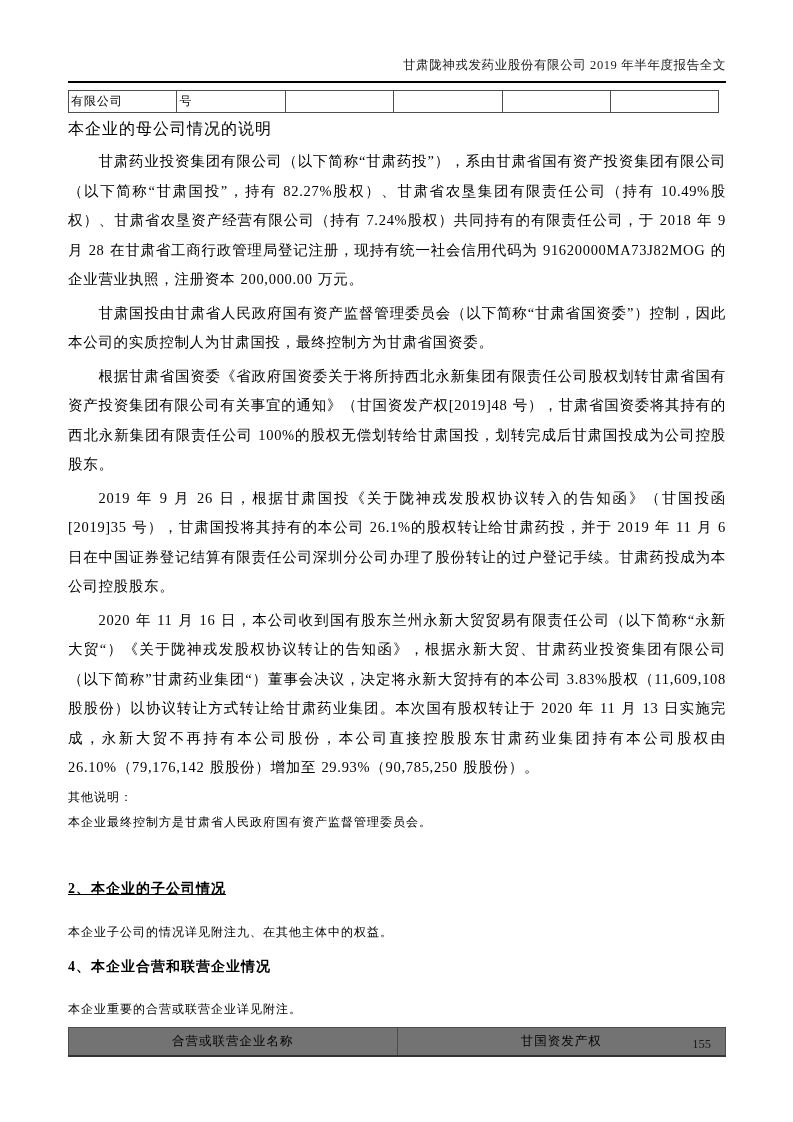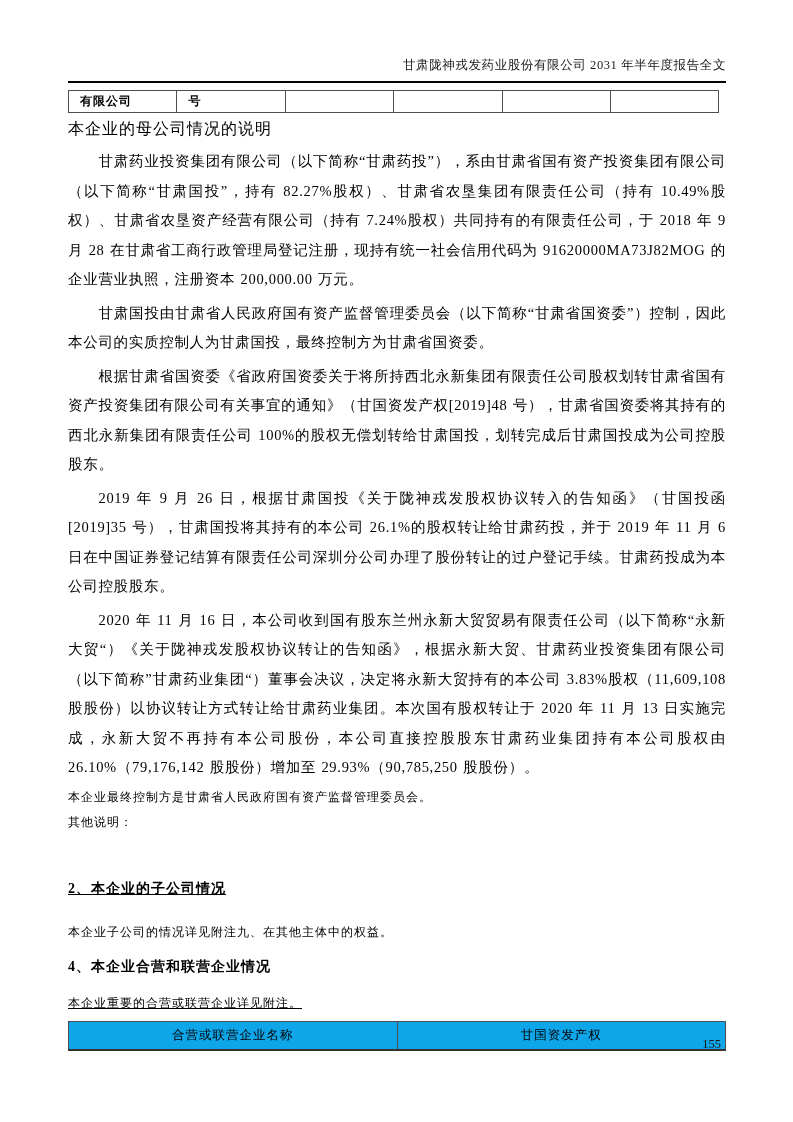--- a/index.html
+++ b/index.html
@@ -36,24 +36,23 @@
   table.cont-table {
     margin-top: 7px;
     width: 99%;
     border-collapse: collapse;
     table-layout: fixed;
   }
   table.cont-table td {
     border: 1px solid #4d4d4d;
     height: 17px;
     font-size: 12px;
-    padding: 2px 11px;
+    padding: 2px 2px;
     vertical-align: middle;
     letter-spacing: 1px;
-    font-weight: bold;
   }
   .small-label {
     margin-top: 7px;
     font-size: 16px;
     letter-spacing: 1px;
     line-height: 18px;
   }
   .body-paragraphs { margin-top: 9px; }
   .body-paragraphs p {
     font-size: 14.5px;
@@ -76,54 +75,54 @@
     letter-spacing: 1px;
   }
   .heading-2 { margin-top: 47px; text-decoration: underline; }
   .heading-3 { margin-top: 17px; }
   .section-body {
     font-size: 12px;
     letter-spacing: 1px;
     line-height: 18px;
   }
   .body-after-h2 { margin-top: 25px; }
-  .body-after-h3 { margin-top: 18px; text-decoration: underline; }
+  .body-after-h3 { margin-top: 24px; }
   .body-follow { margin-top: 8px; }
   table.jv-table {
     margin-top: 9px;
     width: 100%;
     border-collapse: collapse;
     table-layout: fixed;
   }
   table.jv-table th {
     border: 1px solid #4d4d4d;
     border-bottom: 2px solid #333333;
-    background: #0ea5e9;
+    background: #737373;
     height: 29px;
     font-size: 12.5px;
     font-weight: normal;
     text-align: center;
     vertical-align: middle;
     letter-spacing: 1px;
   }
   .page-number {
     position: absolute;
     top: 1037px;
-    right: 72px;
+    right: 82px;
     font-size: 12.5px;
     color: #1a1a1a;
   }
 </style>
 </head>
 <body>
 
 <div class="page">
   <div class="content">
 
-    <div class="report-header">甘肃陇神戎发药业股份有限公司 2031 年半年度报告全文</div>
+    <div class="report-header">甘肃陇神戎发药业股份有限公司 2019 年半年度报告全文</div>
     <hr class="header-rule">
 
     <table class="cont-table">
       <tbody>
         <tr>
           <td>有限公司</td>
           <td>号</td>
           <td></td>
           <td></td>
           <td></td>
@@ -135,22 +134,22 @@
     <div class="small-label">本企业的母公司情况的说明</div>
 
     <div class="body-paragraphs">
       <p>甘肃药业投资集团有限公司（以下简称“甘肃药投”），系由甘肃省国有资产投资集团有限公司（以下简称“甘肃国投”，持有 82.27%股权）、甘肃省农垦集团有限责任公司（持有 10.49%股权）、甘肃省农垦资产经营有限公司（持有 7.24%股权）共同持有的有限责任公司，于 2018 年 9 月 28 在甘肃省工商行政管理局登记注册，现持有统一社会信用代码为 91620000MA73J82MOG 的企业营业执照，注册资本 200,000.00 万元。</p>
       <p>甘肃国投由甘肃省人民政府国有资产监督管理委员会（以下简称“甘肃省国资委”）控制，因此本公司的实质控制人为甘肃国投，最终控制方为甘肃省国资委。</p>
       <p>根据甘肃省国资委《省政府国资委关于将所持西北永新集团有限责任公司股权划转甘肃省国有资产投资集团有限公司有关事宜的通知》（甘国资发产权[2019]48 号），甘肃省国资委将其持有的西北永新集团有限责任公司 100%的股权无偿划转给甘肃国投，划转完成后甘肃国投成为公司控股股东。</p>
       <p>2019 年 9 月 26 日，根据甘肃国投《关于陇神戎发股权协议转入的告知函》（甘国投函[2019]35 号），甘肃国投将其持有的本公司 26.1%的股权转让给甘肃药投，并于 2019 年 11 月 6 日在中国证券登记结算有限责任公司深圳分公司办理了股份转让的过户登记手续。甘肃药投成为本公司控股股东。</p>
       <p>2020 年 11 月 16 日，本公司收到国有股东兰州永新大贸贸易有限责任公司（以下简称“永新大贸“）《关于陇神戎发股权协议转让的告知函》，根据永新大贸、甘肃药业投资集团有限公司（以下简称”甘肃药业集团“）董事会决议，决定将永新大贸持有的本公司 3.83%股权（11,609,108 股股份）以协议转让方式转让给甘肃药业集团。本次国有股权转让于 2020 年 11 月 13 日实施完成，永新大贸不再持有本公司股份，本公司直接控股股东甘肃药业集团持有本公司股权由 26.10%（79,176,142 股股份）增加至 29.93%（90,785,250 股股份）。</p>
     </div>
 
+    <div class="fine-note">其他说明：</div>
     <div class="fine-note">本企业最终控制方是甘肃省人民政府国有资产监督管理委员会。</div>
-    <div class="fine-note">其他说明：</div>
 
     <div class="section-heading heading-2">2、本企业的子公司情况</div>
     <div class="section-body body-after-h2">本企业子公司的情况详见附注九、在其他主体中的权益。</div>
 
     <div class="section-heading heading-3">4、本企业合营和联营企业情况</div>
     <div class="section-body body-after-h3">本企业重要的合营或联营企业详见附注。</div>
 
     <table class="jv-table">
       <thead>
         <tr>

